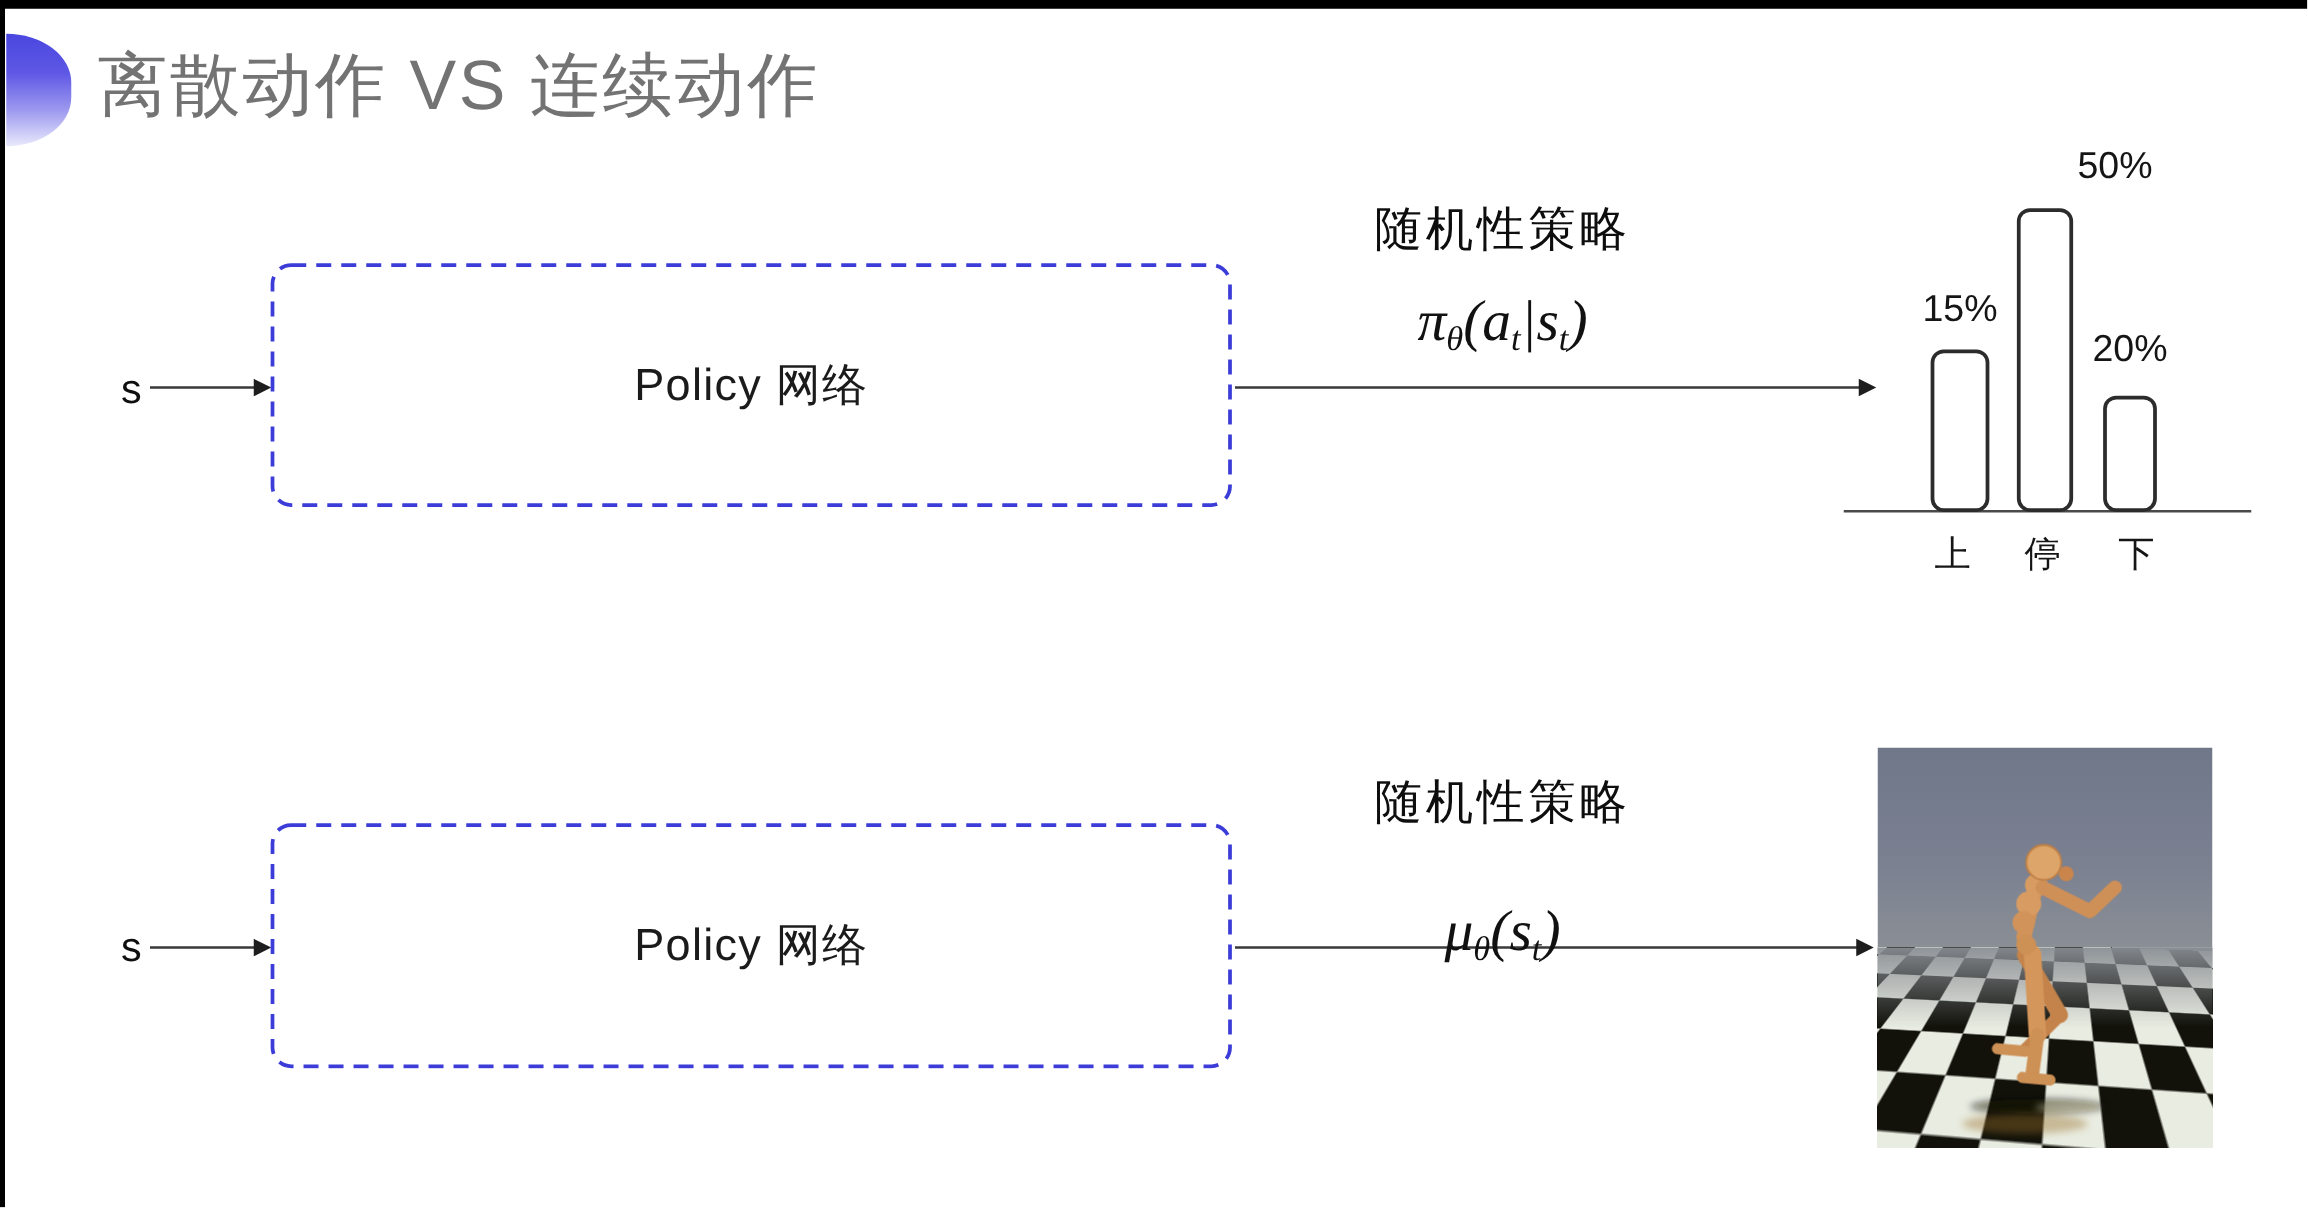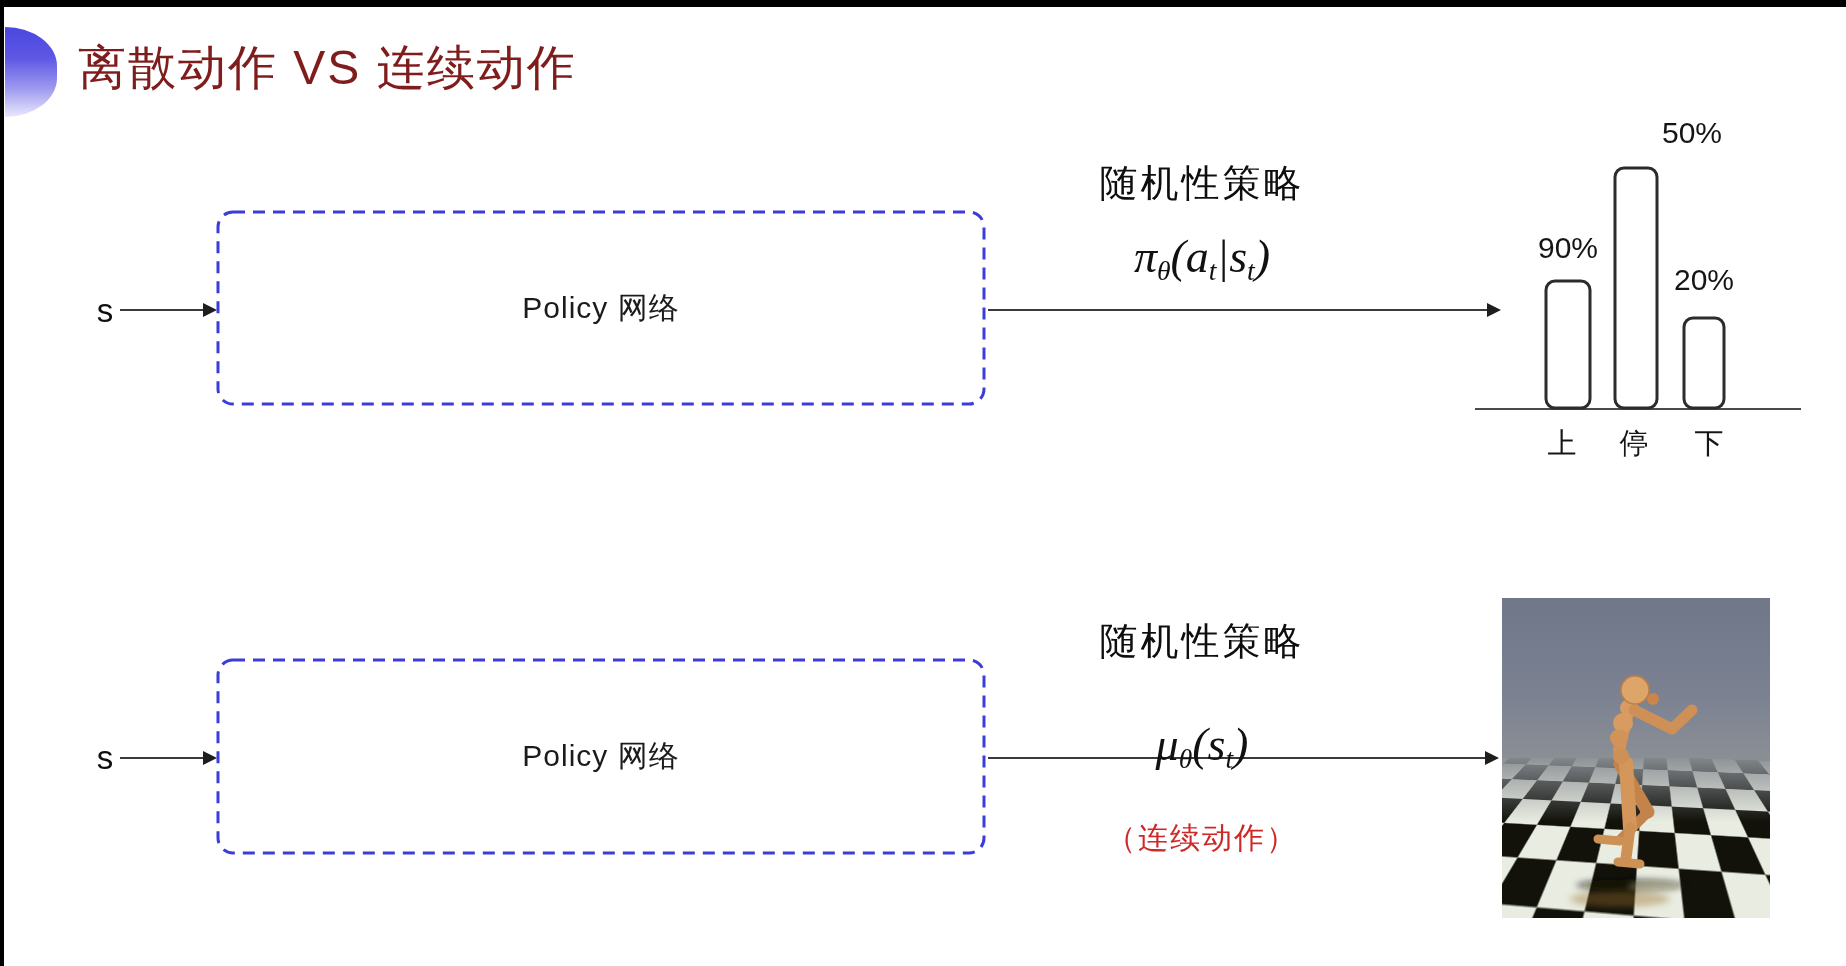--- a/index.html
+++ b/index.html
@@ -5,32 +5,32 @@
   html,body{margin:0;padding:0;background:#ffffff;}
   .canvas{position:relative;width:1846px;height:966px;background:#ffffff;overflow:hidden;
           font-family:"Liberation Sans","DejaVu Sans",sans-serif;}
   .edge-top{position:absolute;left:0;top:0;width:100%;height:7px;background:#000;}
   .edge-left{position:absolute;left:0;top:0;width:4px;height:100%;background:#000;}
 
   
   .accent{position:absolute;left:5px;top:27px;width:52px;height:90px;
           border-radius:0 60px 60px 0 / 0 50% 50% 0;
           background:linear-gradient(180deg,#4a47e0 0%,#5f58e5 35%,#9d99ef 68%,#e9e9fc 100%);}
-  .title{position:absolute;left:78px;top:36px;font-size:48px;line-height:64px;font-weight:500;
-         color:#7f1d1d;letter-spacing:2px;white-space:nowrap;}
+  .title{position:absolute;left:78px;top:36px;font-size:56px;line-height:64px;font-weight:500;
+         color:#737373;letter-spacing:2px;white-space:nowrap;}
 
   
   .s-label{position:absolute;width:34px;text-align:center;font-size:33px;line-height:38px;color:#0f0f0f;}
   .arrow{position:absolute;height:2px;background:#3a3a3a;}
   .arrow::after{content:"";position:absolute;right:-13px;top:-6px;width:0;height:0;
                 border-left:14px solid #1e1e1e;border-top:7px solid transparent;border-bottom:7px solid transparent;}
   .policy-box{position:absolute;width:770px;}
   .policy-box svg{position:absolute;left:0;top:0;}
   .policy-box .lbl{position:absolute;inset:0;display:flex;align-items:center;justify-content:center;
-                   font-size:30px;color:#1b1b1b;letter-spacing:1px;}
+                   font-size:36px;color:#1b1b1b;letter-spacing:1px;}
   .blocktext{position:absolute;left:1040px;width:324px;text-align:center;white-space:nowrap;}
   .policy-title{font-size:38px;color:#0e0e0e;letter-spacing:3px;font-weight:500;}
   .formula{font-family:"Liberation Serif","DejaVu Serif",serif;font-style:italic;
            font-size:46px;color:#111;}
   .formula .sub{font-size:0.6em;vertical-align:-0.28em;letter-spacing:0;}
   .red-tag{font-size:30px;color:#ce2929;letter-spacing:2px;font-weight:500;}
 
   
   .chart-svg{position:absolute;left:1460px;top:100px;}
   .pct-label{position:absolute;width:80px;text-align:center;font-size:30px;color:#151515;font-weight:500;}
@@ -76,21 +76,21 @@
   <div class="blocktext formula" style="top:230px;">
     <span>π</span><span class="sub">θ</span><span>(</span><span>a</span><span class="sub">t</span><span>|</span><span>s</span><span class="sub">t</span><span>)</span>
   </div>
 
   <svg class="chart-svg" width="360" height="370">
     <line x1="15" y1="309" x2="341" y2="309" stroke="#4a4a4a" stroke-width="2"></line>
     <rect x="86" y="181" width="44" height="127" rx="9" fill="#ffffff" stroke="#2c2c2c" stroke-width="3"></rect>
     <rect x="155" y="68" width="42" height="240" rx="9" fill="#ffffff" stroke="#2c2c2c" stroke-width="3"></rect>
     <rect x="224" y="218" width="40" height="90" rx="9" fill="#ffffff" stroke="#2c2c2c" stroke-width="3"></rect>
   </svg>
-  <div class="pct-label" style="left:1528px;top:231px;">90%</div>
+  <div class="pct-label" style="left:1528px;top:231px;">15%</div>
   <div class="pct-label" style="left:1652px;top:116px;">50%</div>
   <div class="pct-label" style="left:1664px;top:263px;">20%</div>
   <div class="cat-label" style="left:1532px;top:424px;">上</div>
   <div class="cat-label" style="left:1604px;top:424px;">停</div>
   <div class="cat-label" style="left:1679px;top:424px;">下</div>
 
   <div class="s-label" style="left:88px;top:739px;">s</div>
   <div class="arrow" style="left:120px;top:757px;width:84px;"></div>
 
   <div class="policy-box" style="left:216px;top:658px;height:197px;">
@@ -99,21 +99,20 @@
     </svg>
     <span class="lbl">Policy 网络</span>
   </div>
 
   <div class="arrow" style="left:988px;top:757px;width:498px;"></div>
 
   <div class="blocktext policy-title" style="top:616px;">随机性策略</div>
   <div class="blocktext formula" style="top:718px;">
     <span>μ</span><span class="sub">θ</span><span>(</span><span>s</span><span class="sub">t</span><span>)</span>
   </div>
-  <div class="blocktext red-tag" style="top:818px;">（连续动作）</div>
 
   <div class="sim">
     <div class="sky"></div>
     <div class="ground">
       <div class="checker"></div>
     </div>
     <div class="haze"></div>
     <svg class="robot-svg" width="268" height="320" viewBox="0 0 268 320">
       <defs>
         <filter id="soft" x="-60%" y="-60%" width="220%" height="220%">

